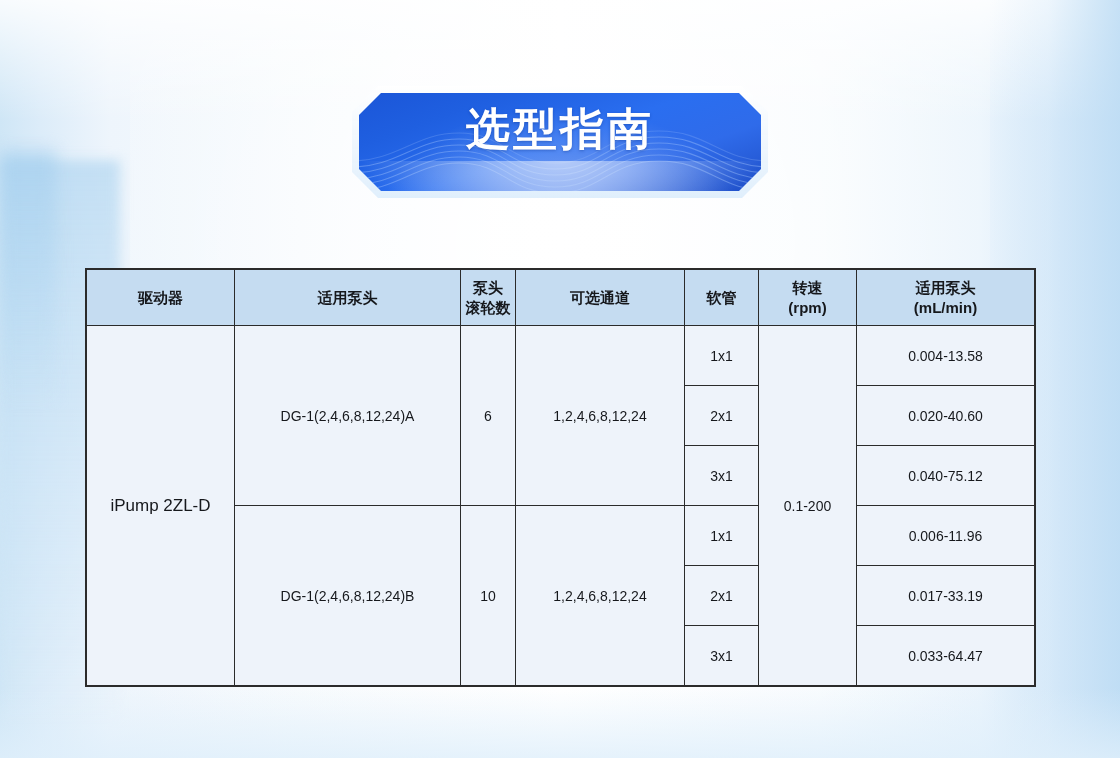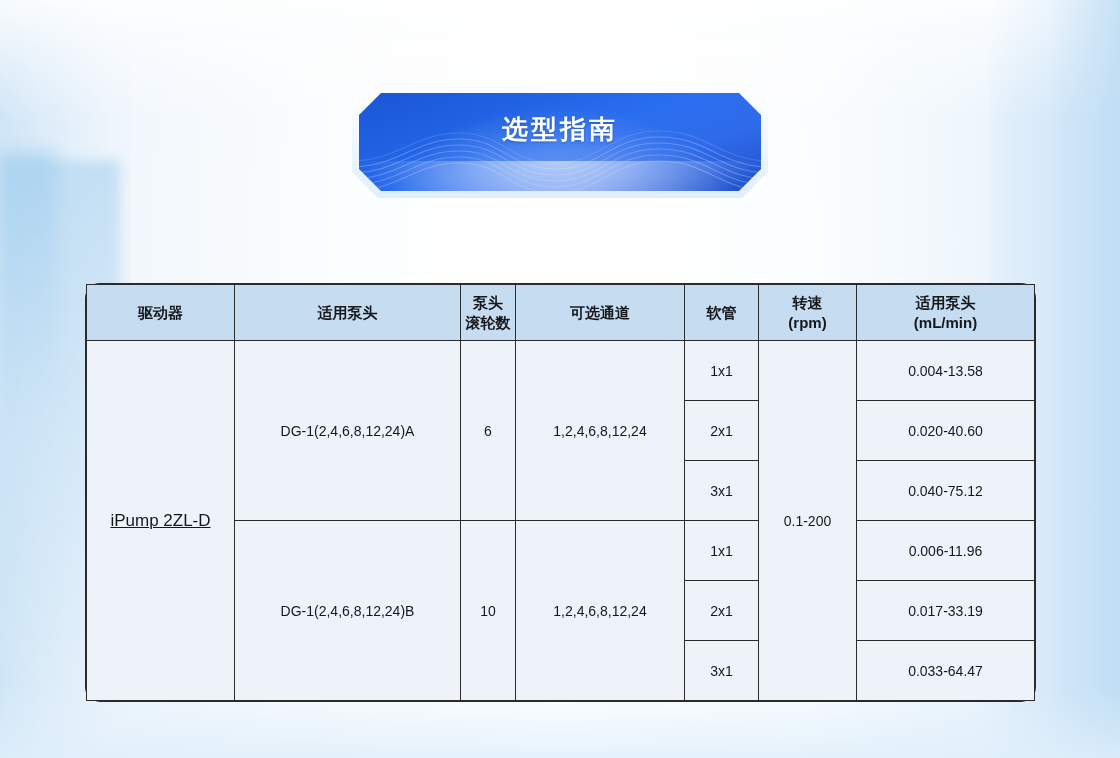--- a/index.html
+++ b/index.html
@@ -66,38 +66,37 @@
       linear-gradient(160deg,#1b56d8 0%,#1f5fe0 22%,#2a6ef0 50%,#2f6bea 72%,#1f4fc8 100%);
     overflow:hidden;
   }
   #banner-waves{position:absolute;inset:0;opacity:.5;}
   #banner-bottom-light{
     position:absolute;left:0;bottom:-30px;width:100%;height:60px;
     background:radial-gradient(ellipse at 50% 0%, rgba(255,255,255,.55), rgba(255,255,255,0) 70%);
   }
   #banner-title{
     position:absolute;left:0;right:0;top:16px;text-align:center;
-    font-size:26px;font-weight:bold;color:#ffffff;
+    font-size:44px;font-weight:bold;color:#ffffff;
     letter-spacing:3px;line-height:40px;
     text-shadow:0 1px 3px rgba(10,40,120,.35);
   }
   #banner-subtitle{
     position:absolute;left:0;right:0;top:58px;text-align:center;
     font-size:14px;color:#e3eeff;letter-spacing:2.4px;line-height:20px;
     font-weight:normal;
   }
 
   
   #spec-table{
-    position:absolute;left:86px;top:284px;
+    position:absolute;left:86px;top:269px;
     width:948px;
     border-collapse:collapse;
     table-layout:fixed;
     background:#7f1d1d;
-    border-radius:14px;
   }
   #spec-table td,#spec-table th{
     border:1px solid #2b2b2b;
     text-align:center;
     vertical-align:middle;
     color:#16181c;
     padding:0 4px;
   }
   #spec-table thead th{
     background:#c5dcf1;
@@ -106,21 +105,21 @@
     height:55px;
     line-height:20px;
   }
   #spec-table tbody td{
     background:#eef3fa;
     font-size:14px;
     font-weight:normal;
     height:59px;
     line-height:22px;
   }
-  #spec-table tbody td.driver-cell{font-size:17px;text-decoration:underline;}
+  #spec-table tbody td.driver-cell{font-size:17px;}
   #spec-table{
     box-shadow:0 0 0 1px #2b2b2b;
   }
   .hdr-2line span{display:block;}
 </style>
 </head>
 <body>
 
 <div id="bg-base"></div>
 <div id="bg-center-glow"></div>

